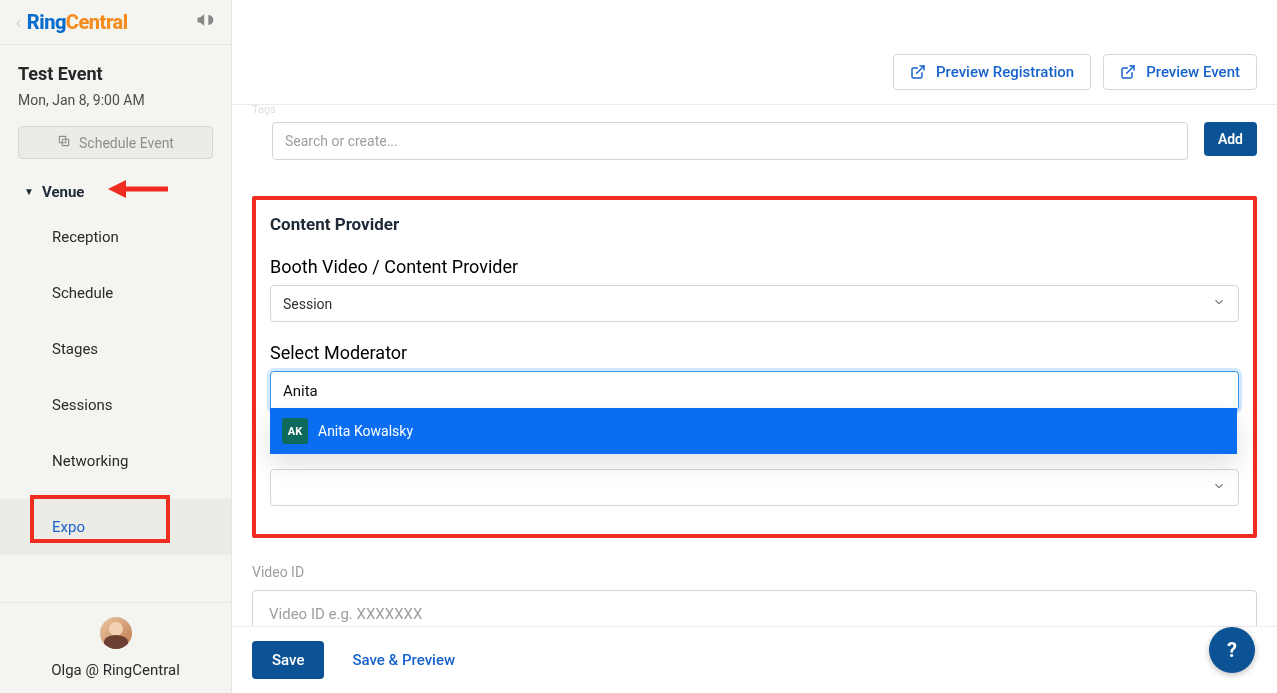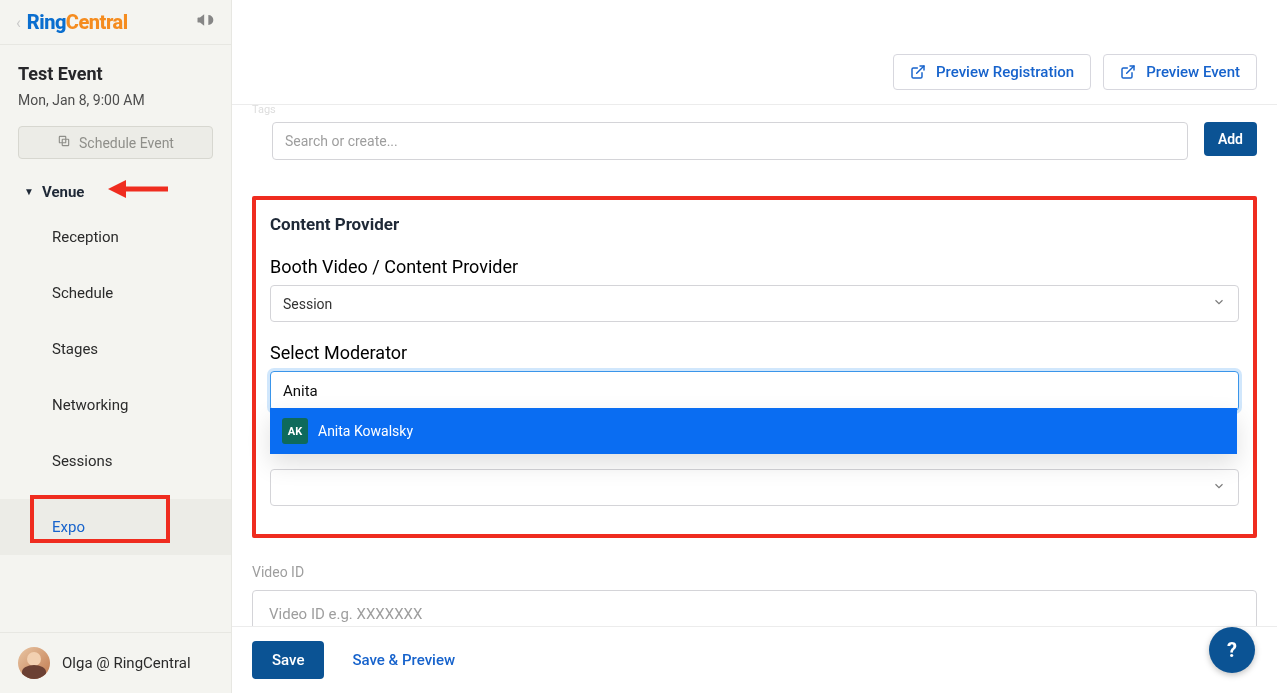--- a/index.html
+++ b/index.html
@@ -25,21 +25,21 @@
   .venue-caret { font-size: 10px; transform: translateY(-1px); }
   .arrow-annotation { position: absolute; left: 108px; top: 4px; }
   
   .nav-list { list-style: none; display:flex; flex-direction:column; flex:1;}
   .nav-item { padding: 19px 20px 19px 52px; font-size: 15px; color: #2b2b2b; cursor: pointer; }
   .nav-item.active { color: #1763cc; background: #ecece7; }
   .expo-wrap { position: relative; margin: 10px 0 0 0; }
   .expo-wrap .nav-item { margin-left: 0; }
   .expo-box { position:absolute; left:30px; top:-4px; width:140px; height:48px; border:4px solid #ef2c1f; pointer-events:none;}
   
-  .sidebar-footer { border-top: 1px solid #e7e7e2; padding: 14px 18px; display: flex; align-items: center; gap: 12px; margin-top:auto;}
+  .sidebar-footer { border-top: 1px solid #e7e7e2; padding: 14px 18px; display: flex; align-items: center; gap: 12px; margin-top:auto;flex-direction:column;}
   .avatar { width: 32px; height: 32px; border-radius: 50%; background: linear-gradient(135deg,#e9c6a4,#c17a4f); position:relative; overflow:hidden;}
   .avatar::after{content:""; position:absolute; bottom:0; left:4px; right:4px; height:14px; background:#6b4033; border-radius:50% 50% 0 0;}
   .avatar::before{content:""; position:absolute; top:5px; left:9px; width:14px; height:14px; background:#f2d0b1; border-radius:50%;}
   .user-name { font-size: 15px; color: #2b2b2b; }
   
   
   .main { flex: 1; display: flex; flex-direction: column; min-width:0;margin-top:40px;}
   .topbar { display: flex; justify-content: flex-end; align-items: center; padding: 14px 20px; gap: 12px; border-bottom: 1px solid #ececec; }
   .preview-btn { display: flex; align-items: center; gap: 10px; border: 1px solid #d7d7de; background: #fff; color: #1763cc; border-radius: 4px; padding: 8px 16px; font-size: 15px; font-weight: 500; cursor: pointer; }
   .ext-icon { width:16px; height:16px; display:inline-block; }
@@ -126,22 +126,22 @@
             <line x1="60" y1="14" x2="14" y2="14" stroke="#ef2c1f" stroke-width="5"></line>
             <polygon points="0,14 18,5 18,23" fill="#ef2c1f"></polygon>
           </svg>
       </span>
     </div>
 
     <ul class="nav-list">
       <li class="nav-item">Reception</li>
       <li class="nav-item">Schedule</li>
       <li class="nav-item">Stages</li>
+      <li class="nav-item">Sessions</li>
       <li class="nav-item">Networking</li>
-      <li class="nav-item">Sessions</li>
       <div class="expo-wrap">
         <li class="nav-item active">Expo</li>
         <div class="expo-box"></div>
       </div>
     </ul>
 
     <div class="sidebar-footer">
       <div class="avatar"></div>
       <div class="user-name">Olga @ RingCentral</div>
     </div>

